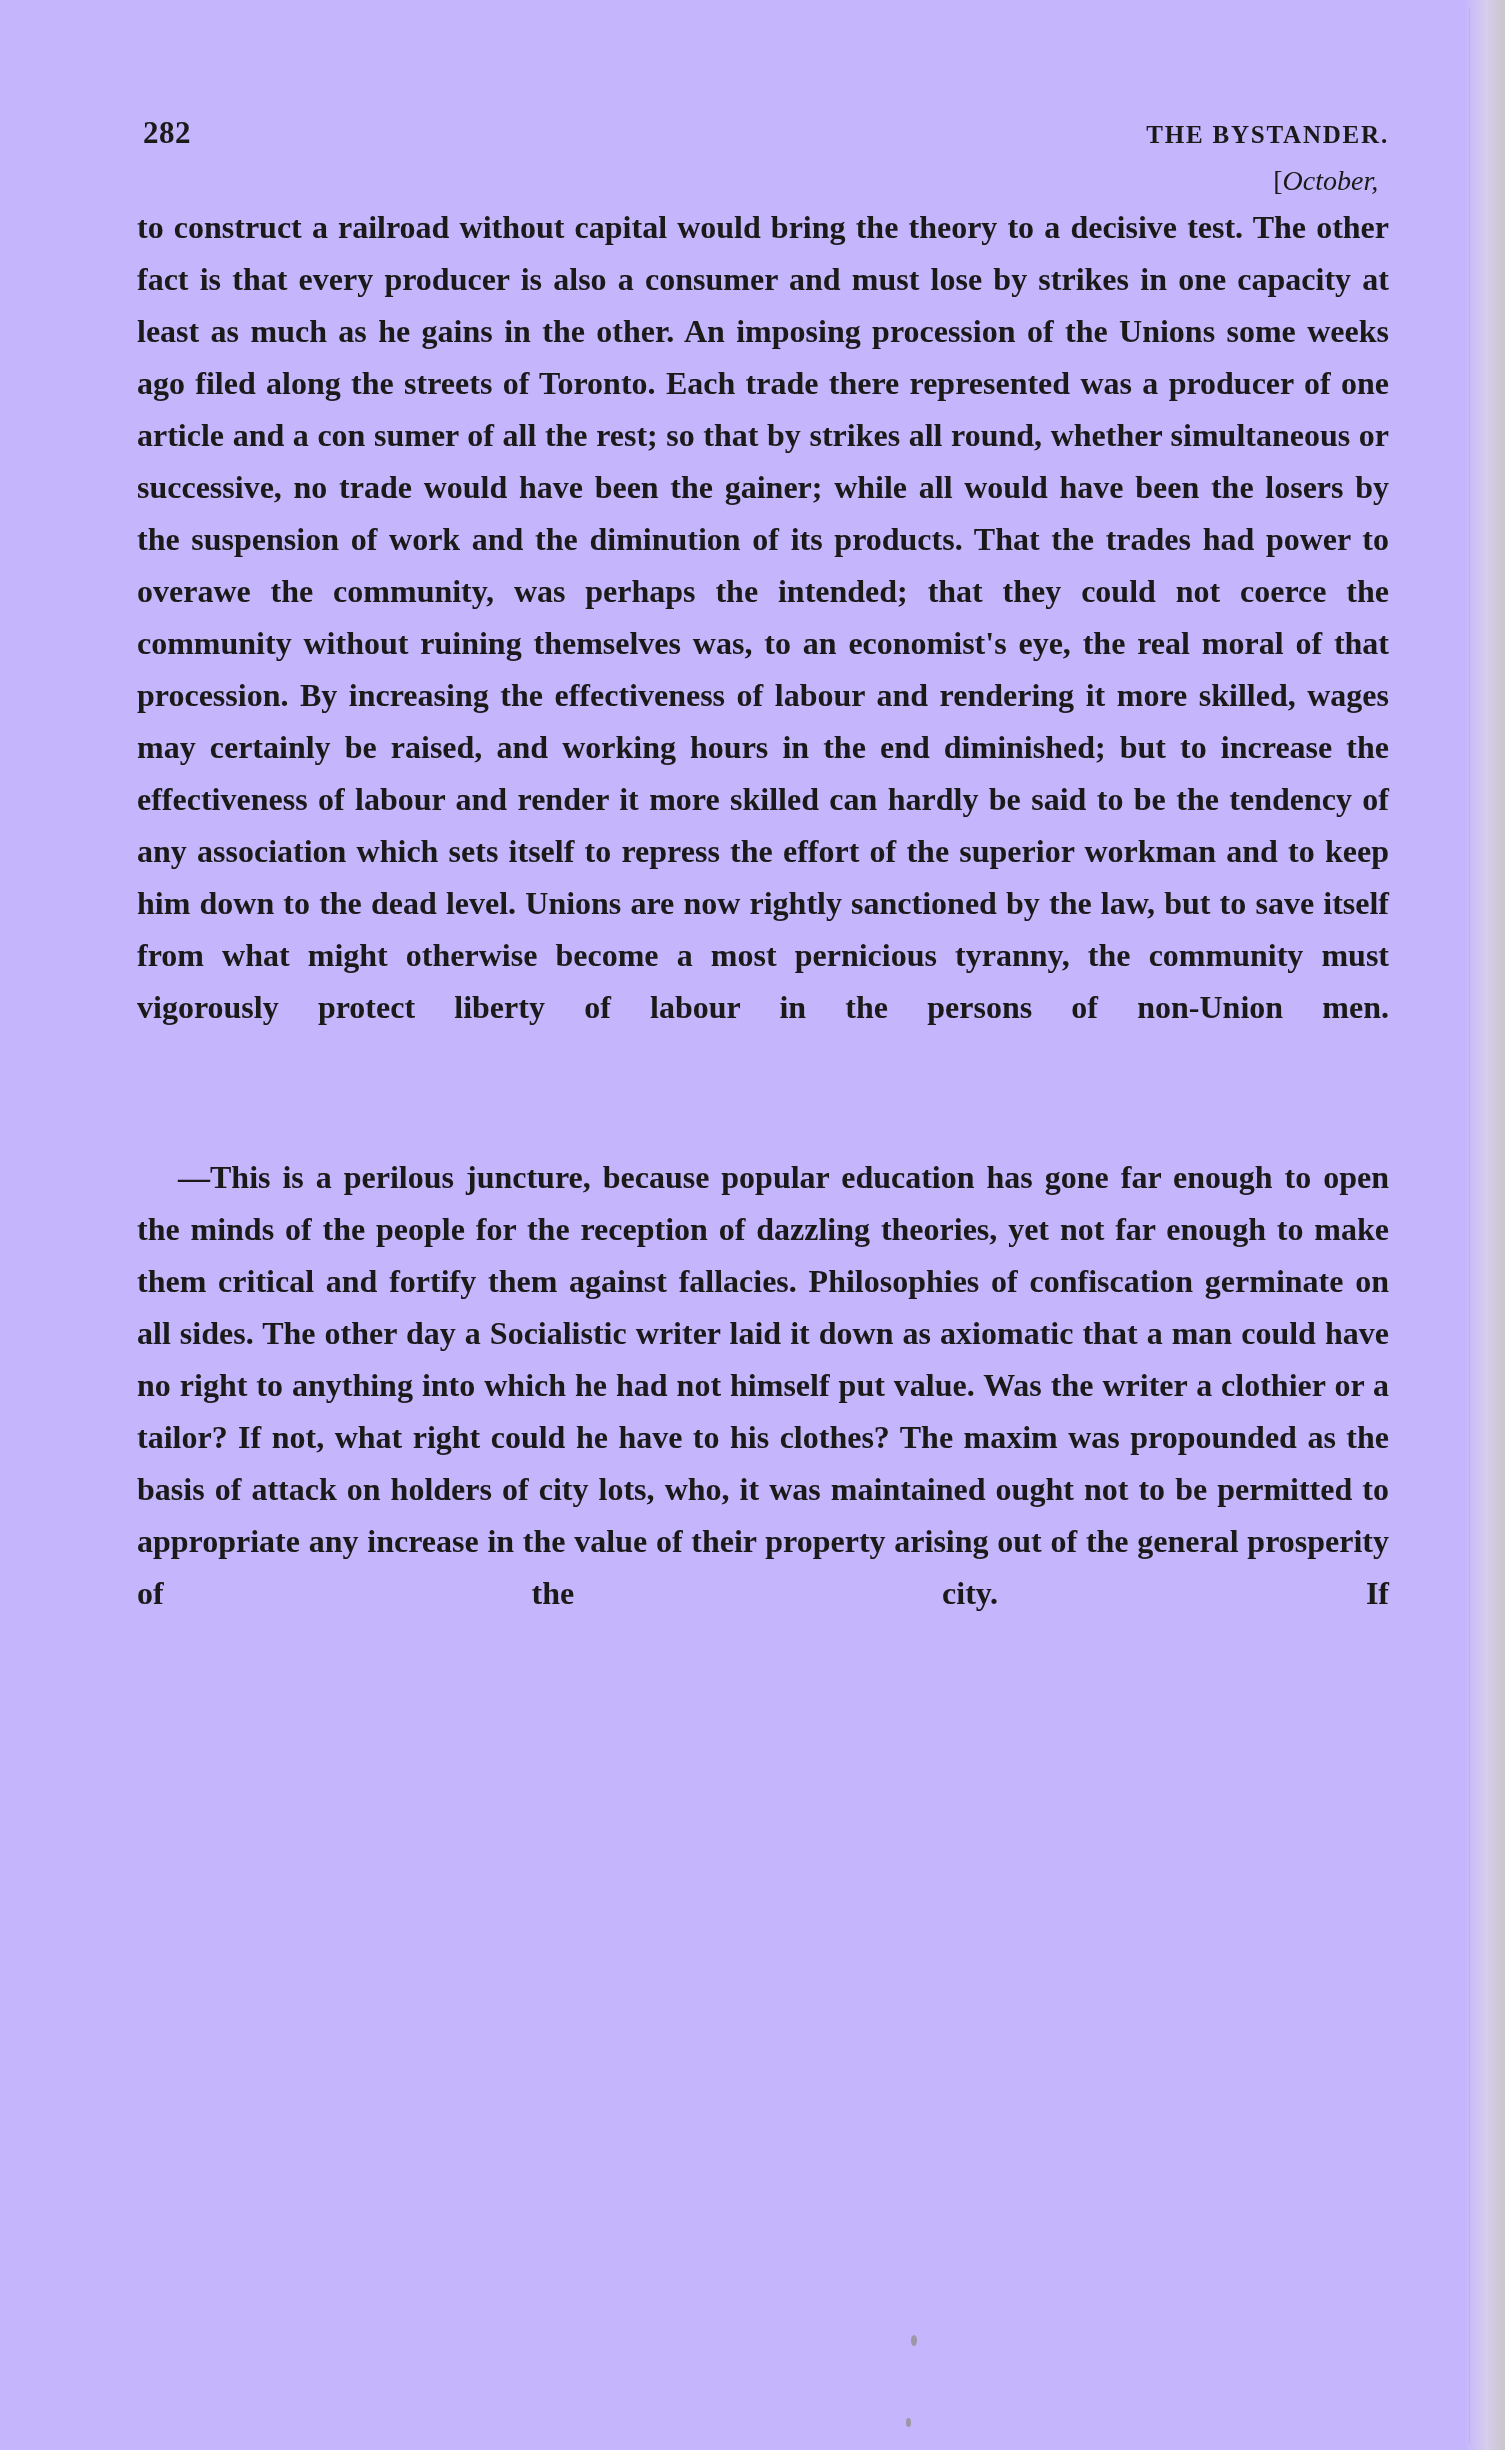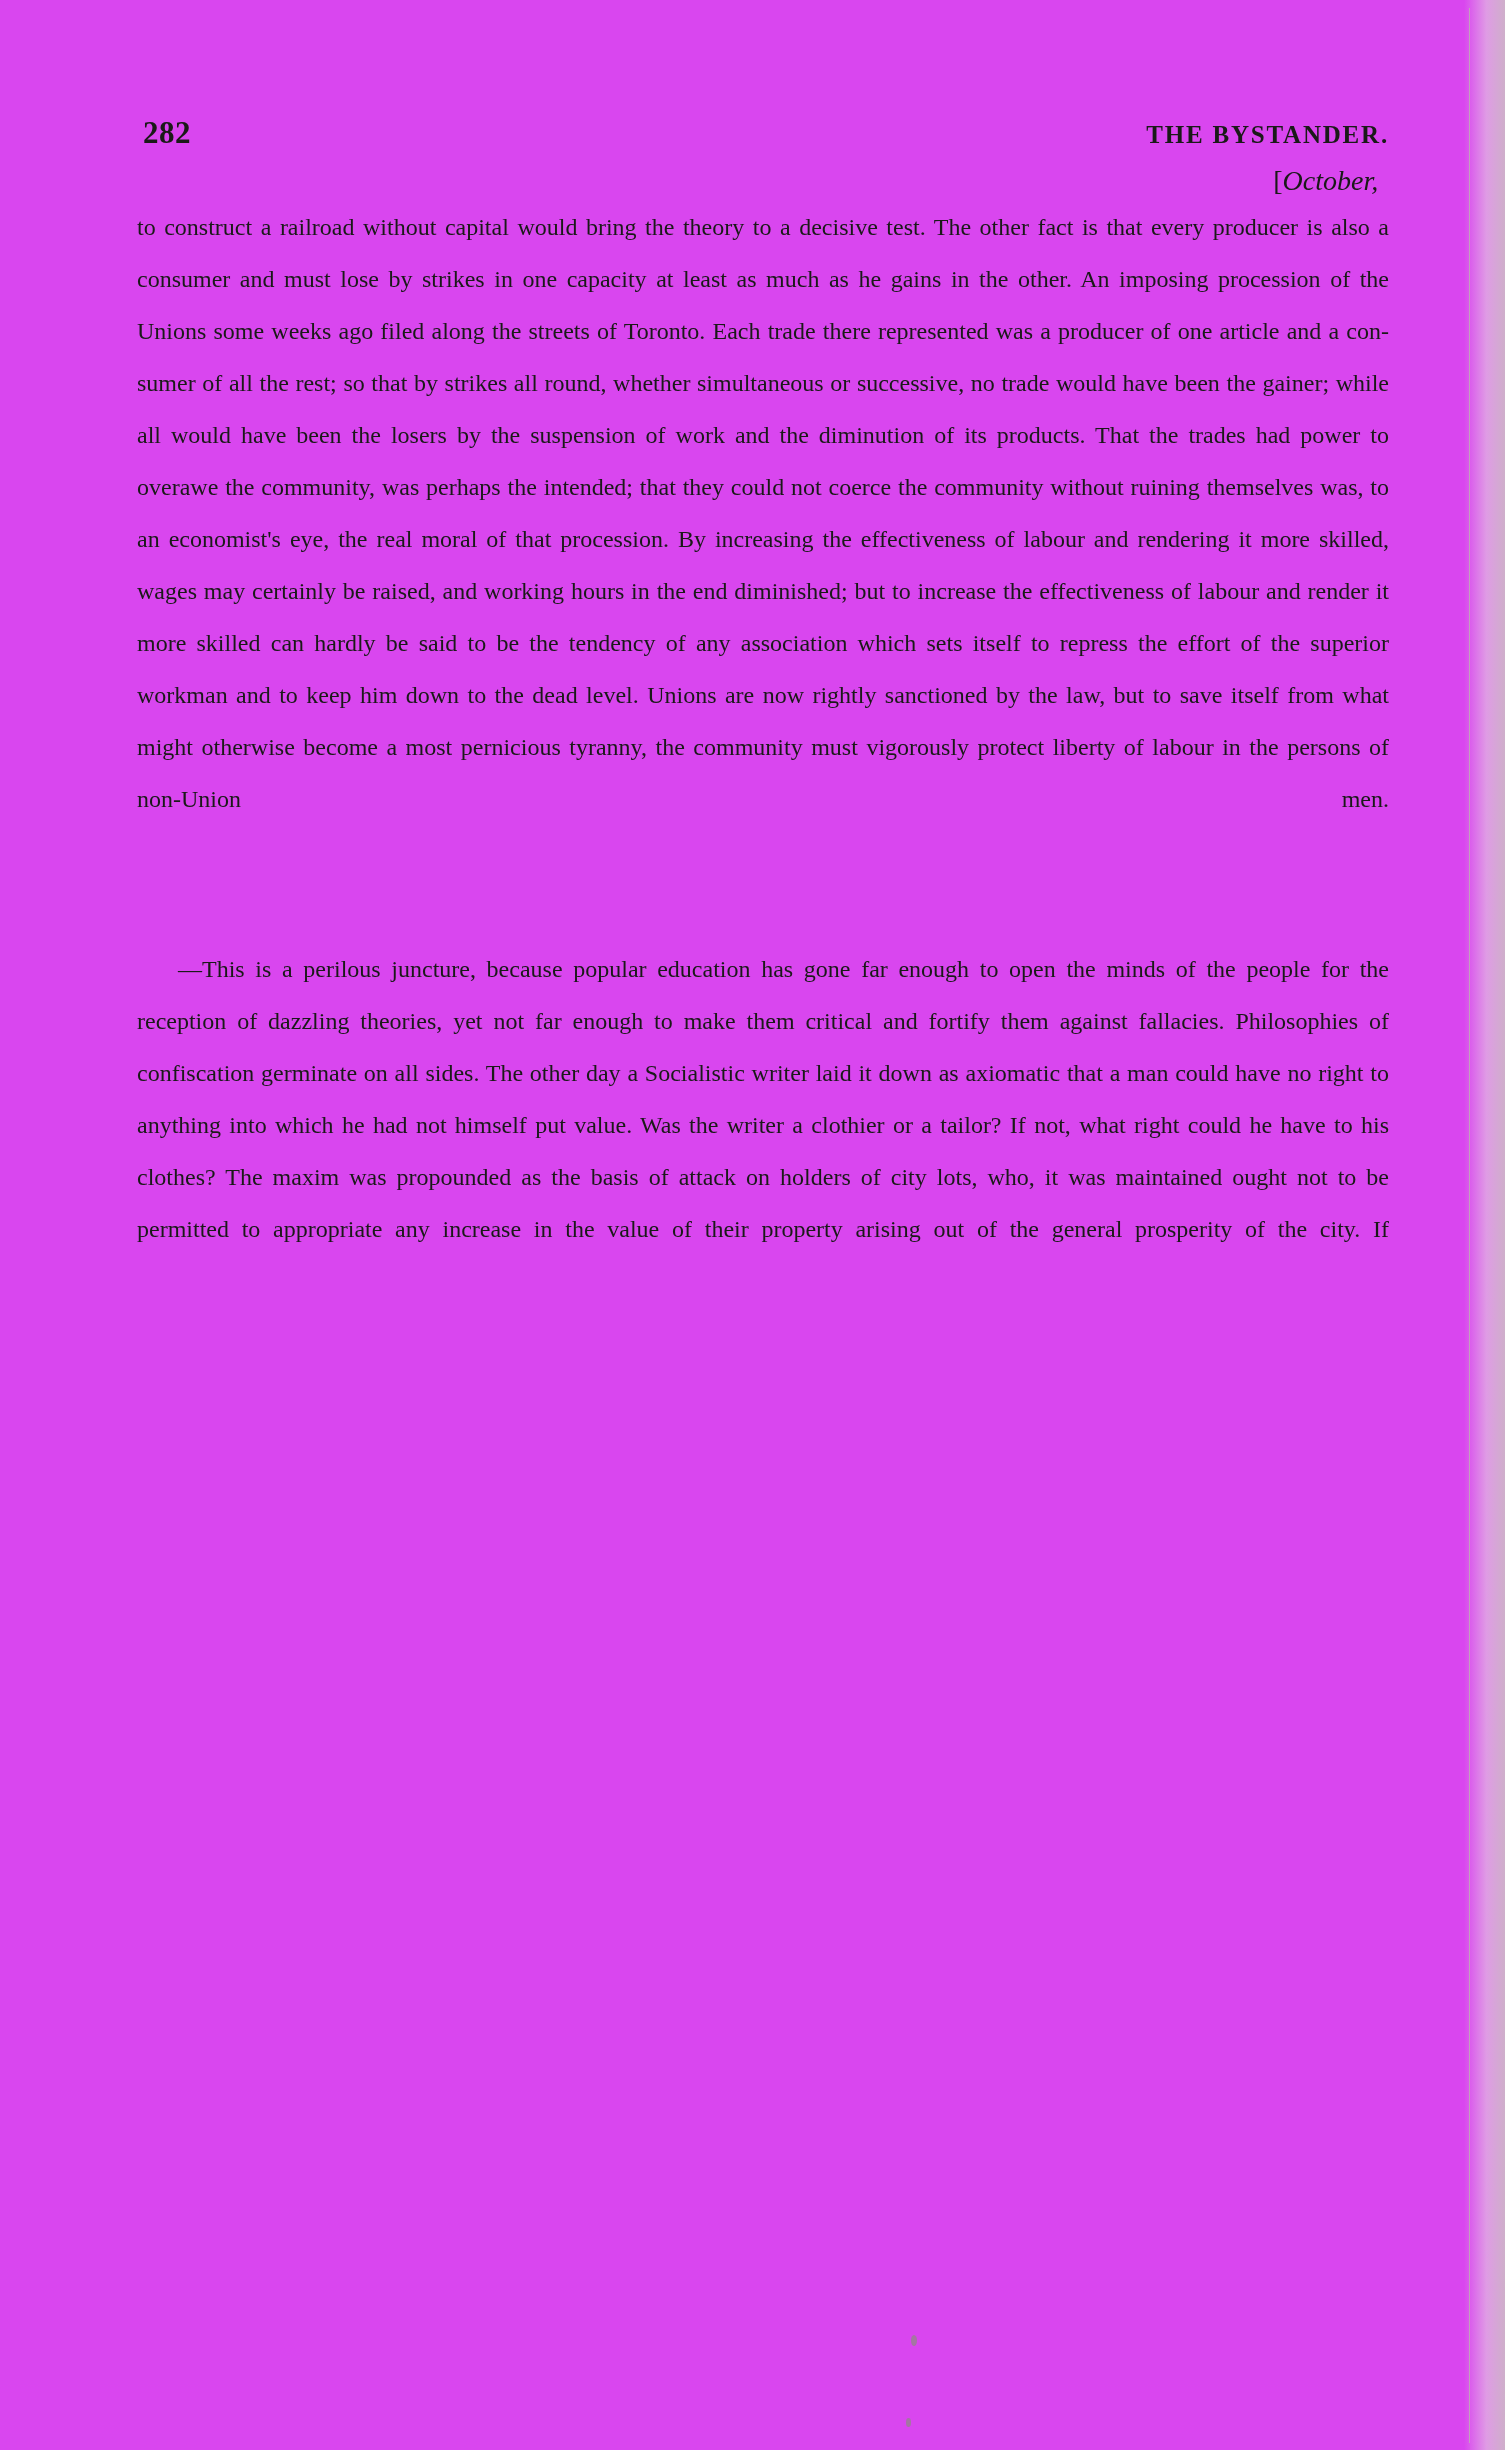--- a/index.html
+++ b/index.html
@@ -12,21 +12,21 @@
     height: 2450px;
     position: relative;
     font-family: "Liberation Serif", serif;
     color: #1a1a18;
     overflow: hidden;
   }
 
   .page {
     position: absolute;
     inset: 0;
-    background: #d946ef;
+    background: #c4b5fd;
   }
 
   
   .scan-edge {
     position: absolute;
     top: 0;
     right: 0;
     width: 41px;
     height: 100%;
     background: linear-gradient(to right, rgba(255,255,255,0) 0%, rgba(228,226,220,0.55) 55%, rgba(204,201,193,0.8) 100%);
@@ -79,27 +79,28 @@
     top: 1.5px;
     font-size: 28px;
     margin-top: 48px;
   }
   .head-date .bracket { font-style: normal; }
   .head-date .month { font-style: italic; }
 
   
   p.para {
     margin: 0;
-    font-size: 24px;
+    font-size: 32px;
     line-height: 52px;
     text-align: justify;
     text-justify: inter-word;
     -webkit-hyphens: none;
     hyphens: none;
     word-spacing: 0.4px;
+    font-weight: bold;
   }
   p.para + p.para { margin-top: 66px; }
 
   p.para.indent { text-indent: 41px; }
 
   
   p.para::after {
     content: "";
     display: inline-block;
     width: 100%;

